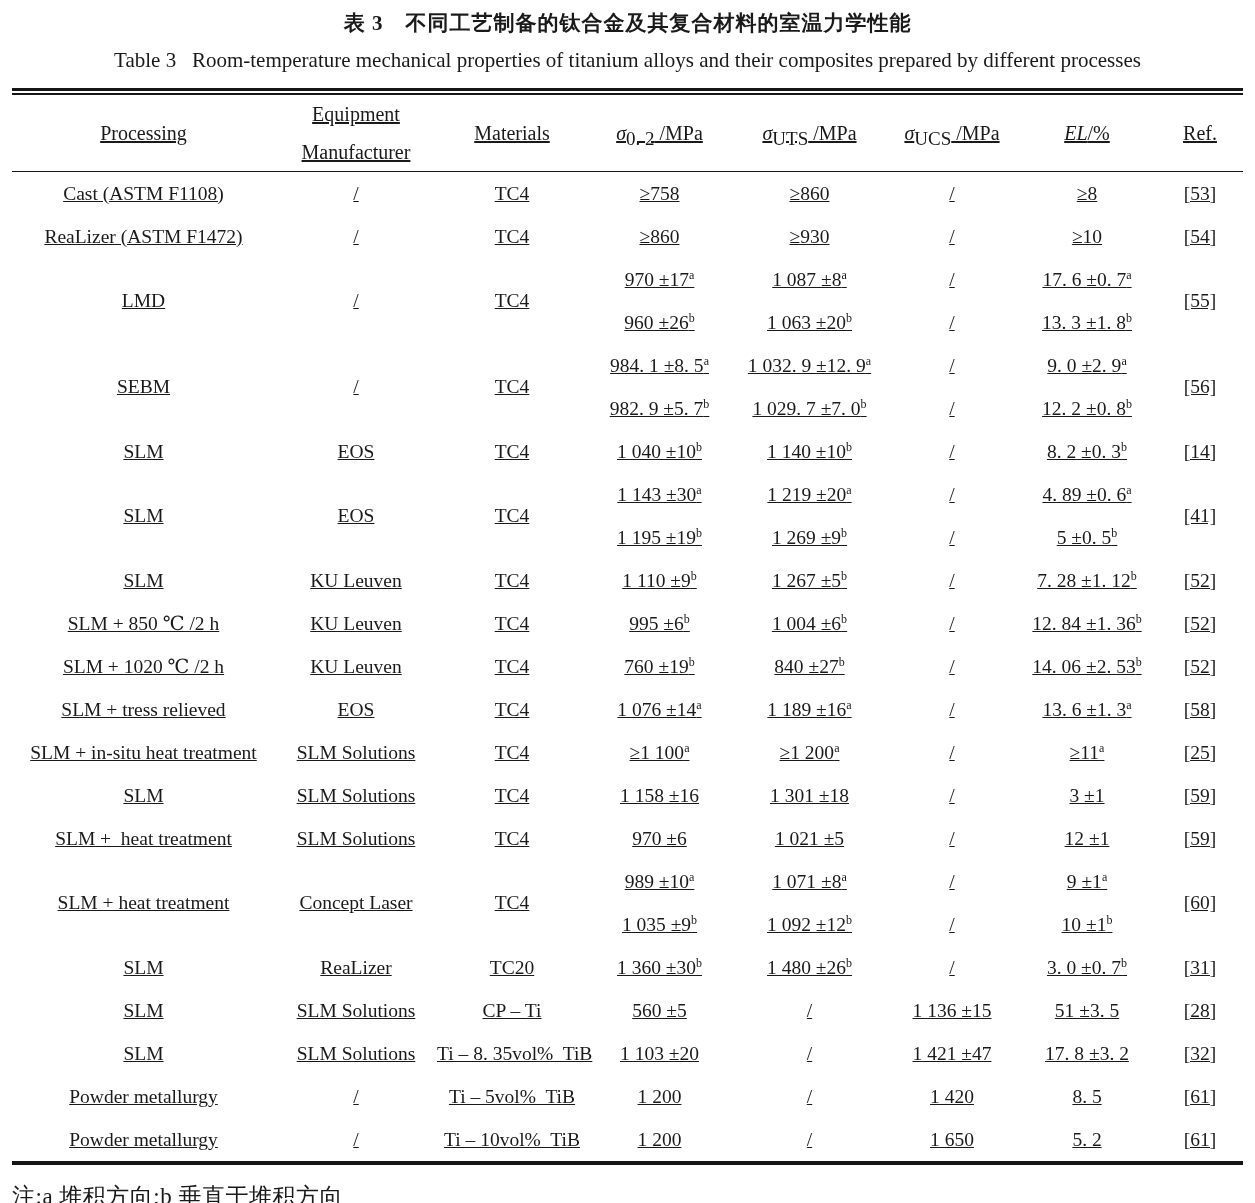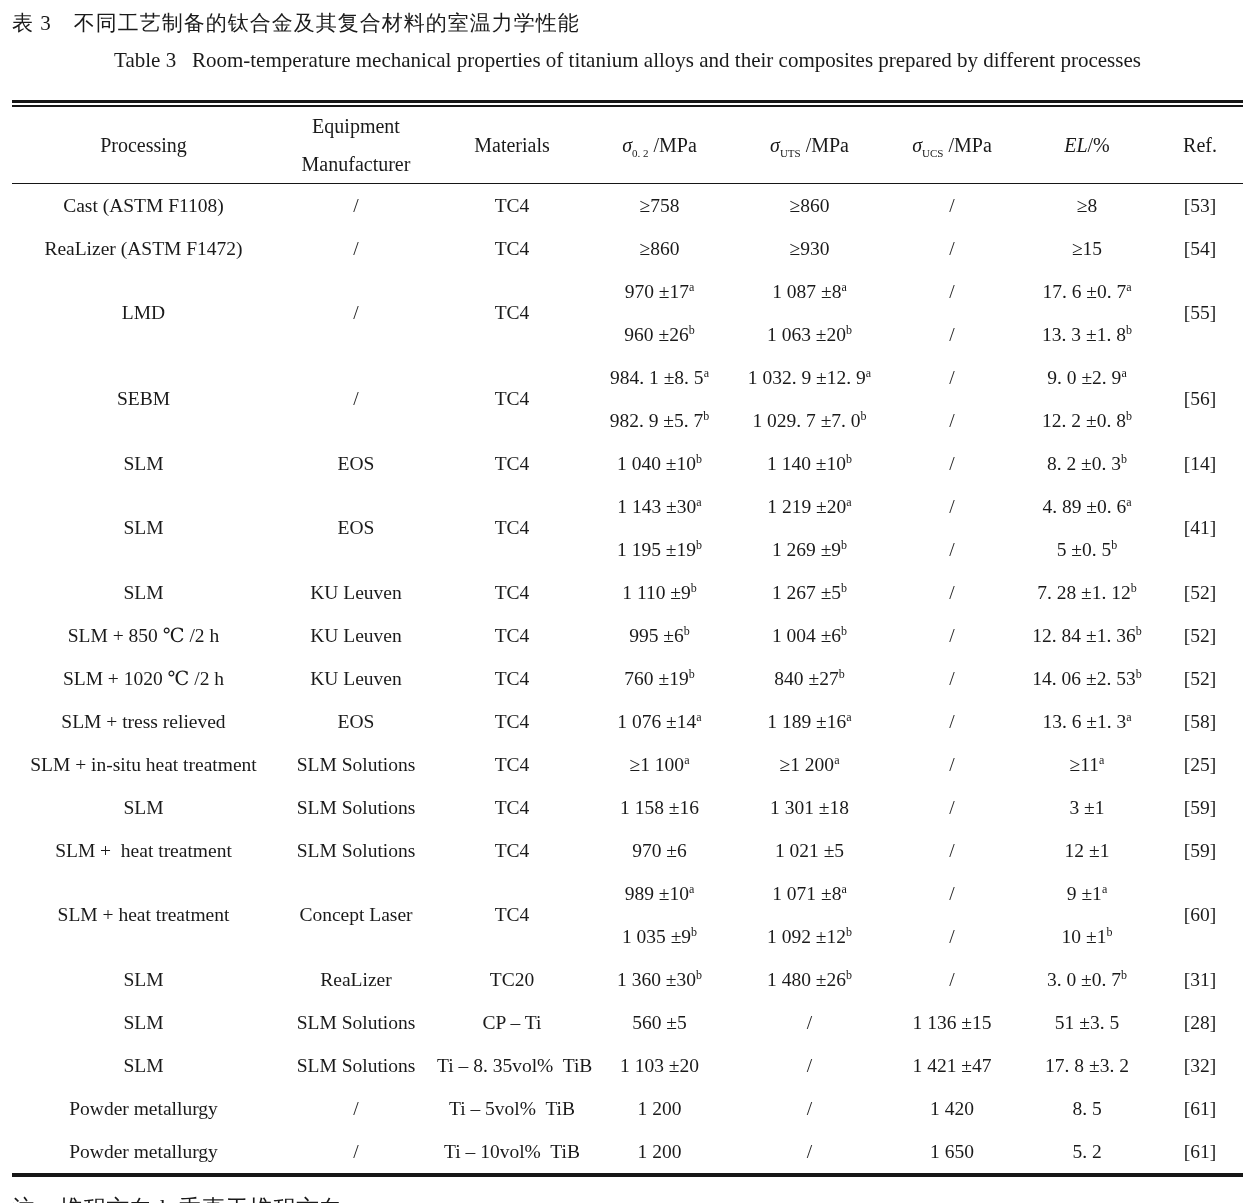--- a/index.html
+++ b/index.html
@@ -4,40 +4,40 @@
 <style>
   html,body{margin:0;padding:0;background:#fff;}
   body{
     width:1255px;height:1203px;
     color:#1a1a1a;
     font-family:"Liberation Serif","DejaVu Serif",serif;
     -webkit-font-smoothing:antialiased;
   }
   .page{padding:8px 12px 0 12px;}
   .title-cn{
-    font-weight:normal;font-size:21px;line-height:30px;
+    text-align:center;font-weight:bold;font-size:21px;line-height:30px;
     white-space:pre;letter-spacing:1px;
   }
   .title-en{
-    text-align:center;font-size:21px;line-height:32px;margin-top:6px;margin-bottom:24px;
+    text-align:center;font-size:21px;line-height:32px;margin-top:6px;margin-bottom:12px;
     white-space:pre;
   }
   .top-rule{height:2px;background:#fff;border-top:3px solid #161616;border-bottom:2px solid #161616;}
-  table{border-collapse:collapse;width:1231px;table-layout:fixed;}
+  table{border-collapse:collapse;width:1231px;table-layout:fixed;text-decoration:underline;}
   thead tr{border-bottom:1.5px solid #161616;}
   th{
     font-weight:normal;font-size:20px;text-align:center;vertical-align:middle;
     height:76px;line-height:38px;padding:0;white-space:pre;
   }
   td{
     text-align:center;font-size:19.5px;height:43px;padding:0;
     white-space:pre;vertical-align:middle;
   }
   sup{font-size:12px;line-height:0;}
-  sub{font-size:11px;line-height:0;}
+  sub{font-size:19px;line-height:0;}
   th i, td i{font-style:italic;}
   .bottom-rule{height:4px;background:#161616;}
   .footnote{font-size:23px;margin-top:16px;white-space:pre;letter-spacing:0.5px;}
 </style>
 </head>
 <body>
 
 <div class="page">
   <div class="title-cn">表 3　不同工艺制备的钛合金及其复合材料的室温力学性能</div>
   <div class="title-en">Table 3   Room-temperature mechanical properties of titanium alloys and their composites prepared by different processes</div>
@@ -78,21 +78,21 @@
           <td>≥8</td>
           <td>[53]</td>
         </tr>
         <tr>
           <td>ReaLizer (ASTM F1472)</td>
           <td>/</td>
           <td>TC4</td>
           <td>≥860</td>
           <td>≥930</td>
           <td>/</td>
-          <td>≥15</td>
+          <td>≥10</td>
           <td>[54]</td>
         </tr>
         <tr>
           <td rowspan="2">LMD</td>
           <td rowspan="2">/</td>
           <td rowspan="2">TC4</td>
           <td>970 ±17<sup>a</sup></td>
           <td>1 087 ±8<sup>a</sup></td>
           <td>/</td>
           <td>17. 6 ±0. 7<sup>a</sup></td>

